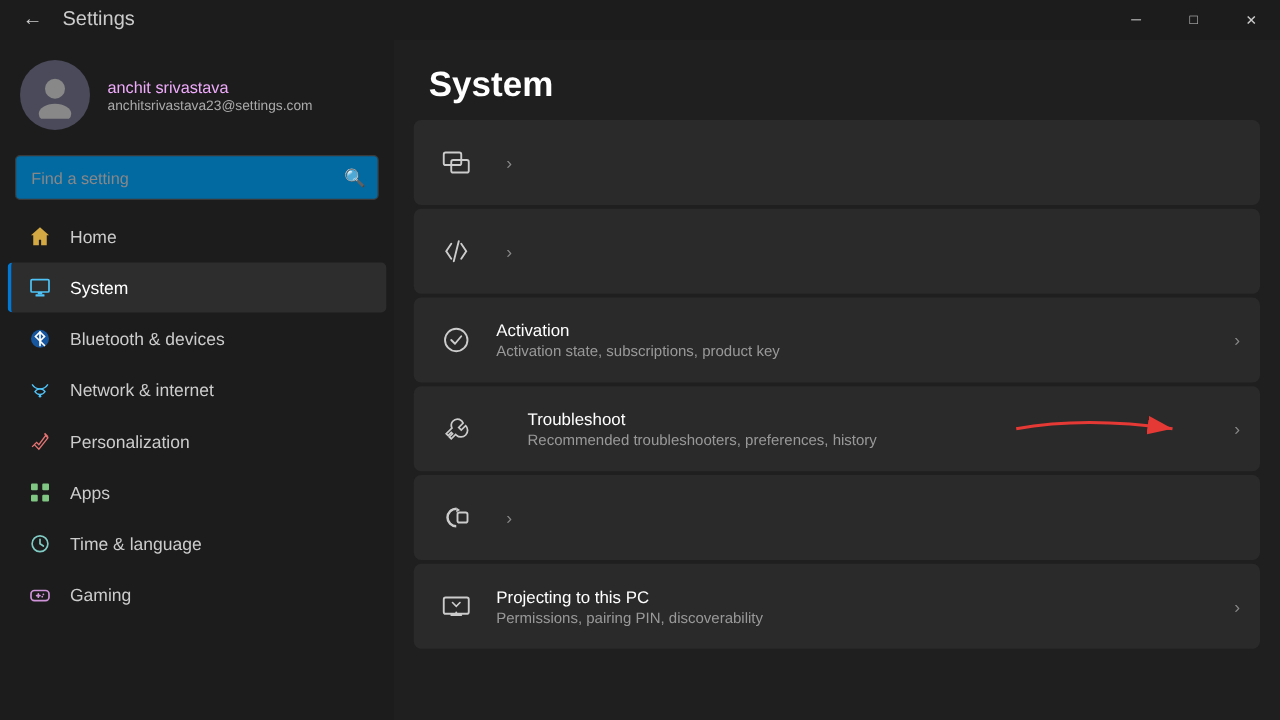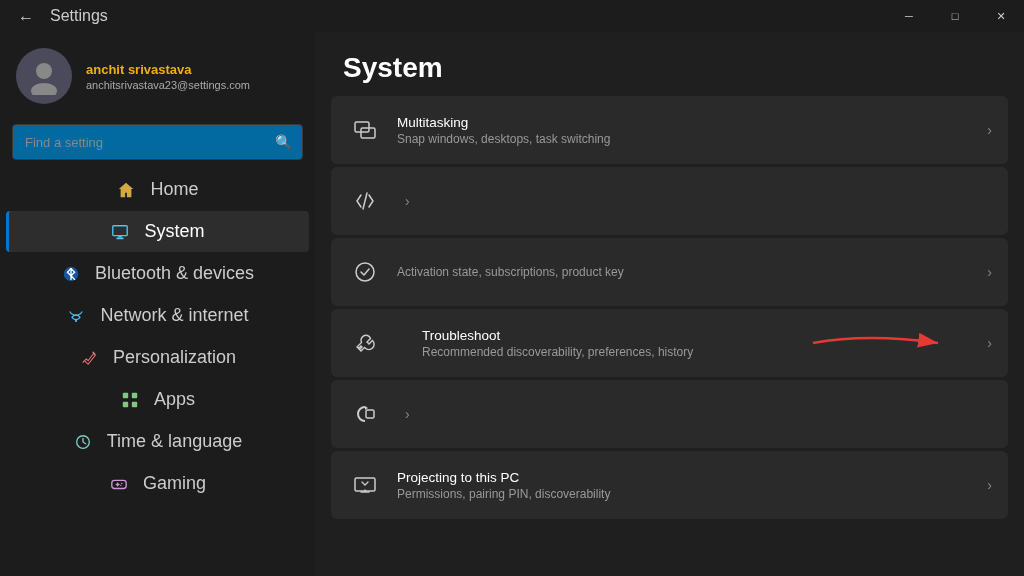--- a/index.html
+++ b/index.html
@@ -90,21 +90,21 @@
       border-radius: 50%;
       background: #4a4a5a;
       display: flex;
       align-items: center;
       justify-content: center;
       flex-shrink: 0;
       overflow: hidden;
     }
     .avatar svg { width: 38px; height: 38px; }
     .user-info { display: flex; flex-direction: column; gap: 2px; }
-    .user-name { font-size: 13px; font-weight: 700; color: #eab308; }
+    .user-name { font-size: 13px; font-weight: 400; color: #f0abfc; }
     .user-email { font-size: 11px; color: #aaaaaa; }
 
     .search-box {
       margin: 4px 12px 8px 12px;
       position: relative;
     }
     .search-input {
       width: 100%;
       height: 36px;
       background: #0369a1;
@@ -126,23 +126,22 @@
     }
 
     .nav-item {
       display: flex;
       align-items: center;
       gap: 14px;
       padding: 10px 16px;
       cursor: pointer;
       border-radius: 4px;
       margin: 1px 6px;
-      font-size: 18px;
-      color: #cccccc;
-      justify-content: center;
+      font-size: 14px;
+      color: #cccccc;
     }
     .nav-item.active {
       background: #2d2d2d;
       color: #ffffff;
       border-left: 3px solid #0078d4;
       padding-left: 13px;
     }
     .nav-icon {
       width: 20px;
       height: 20px;
@@ -355,24 +354,20 @@
 
       <div class="settings-list">
 
         <div class="setting-item">
           <div class="setting-icon">
             <svg width="24" height="24" viewBox="0 0 24 24" fill="none">
                 <rect x="2" y="4" width="14" height="10" rx="1.5" stroke="#cccccc" stroke-width="1.5"></rect>
                 <rect x="8" y="10" width="14" height="10" rx="1.5" stroke="#cccccc" stroke-width="1.5"></rect>
               </svg>
           </div>
-          <div class="setting-text">
-            <div class="setting-title">Multitasking</div>
-            <div class="setting-desc">Snap windows, desktops, task switching</div>
-          </div>
           <span class="setting-chevron">›</span>
         </div>
 
         <div class="setting-item">
           <div class="setting-icon">
             <svg width="24" height="24" viewBox="0 0 24 24" fill="none">
                 <path d="M8 6l-4 6 4 6M16 6l4 6-4 6" stroke="#cccccc" stroke-width="1.5" stroke-linecap="round"></path>
                 <path d="M14 4l-4 16" stroke="#cccccc" stroke-width="1.5" stroke-linecap="round"></path>
               </svg>
           </div>
@@ -380,34 +375,35 @@
         </div>
 
         <div class="setting-item">
           <div class="setting-icon">
             <svg width="24" height="24" viewBox="0 0 24 24" fill="none">
                 <circle cx="12" cy="12" r="9" stroke="#cccccc" stroke-width="1.5"></circle>
                 <path d="M8 12l3 3 5-6" stroke="#cccccc" stroke-width="1.5" stroke-linecap="round" stroke-linejoin="round"></path>
               </svg>
           </div>
           <div class="setting-text">
+            <div class="setting-title">Activation</div>
             <div class="setting-desc">Activation state, subscriptions, product key</div>
           </div>
           <span class="setting-chevron">›</span>
         </div>
 
         <div class="setting-item" style="position:relative;gap:25px;">
           <div class="setting-icon">
             <svg width="24" height="24" viewBox="0 0 24 24" fill="none">
                 <path d="M14.5 4.5a5 5 0 00-5.95 6.95L4 16l1.5 1.5L8 15l1 1-2.5 2.5L8 20l3.5-3.5.55.55A5 5 0 0019.5 9.5l-3.5 3.5L14 11l3.5-3.5a5 5 0 00-3-3z" stroke="#cccccc" stroke-width="1.4" fill="none"></path>
               </svg>
           </div>
           <div class="setting-text">
             <div class="setting-title">Troubleshoot</div>
-            <div class="setting-desc">Recommended discoverability, preferences, history</div>
+            <div class="setting-desc">Recommended troubleshooters, preferences, history</div>
           </div>
           <span class="setting-chevron">›</span>
 
           <svg style="position:absolute;right:60px;top:50%;transform:translateY(-50%);pointer-events:none;" width="140" height="40" viewBox="0 0 140 40">
             <defs>
               <marker id="arrowhead" markerWidth="8" markerHeight="6" refX="8" refY="3" orient="auto">
                 <polygon points="0 0, 8 3, 0 6" fill="#e53935"></polygon>
               </marker>
             </defs>
             <path d="M5 20 Q60 10 130 20" stroke="#e53935" stroke-width="2.5" fill="none" marker-end="url(#arrowhead)"></path>

